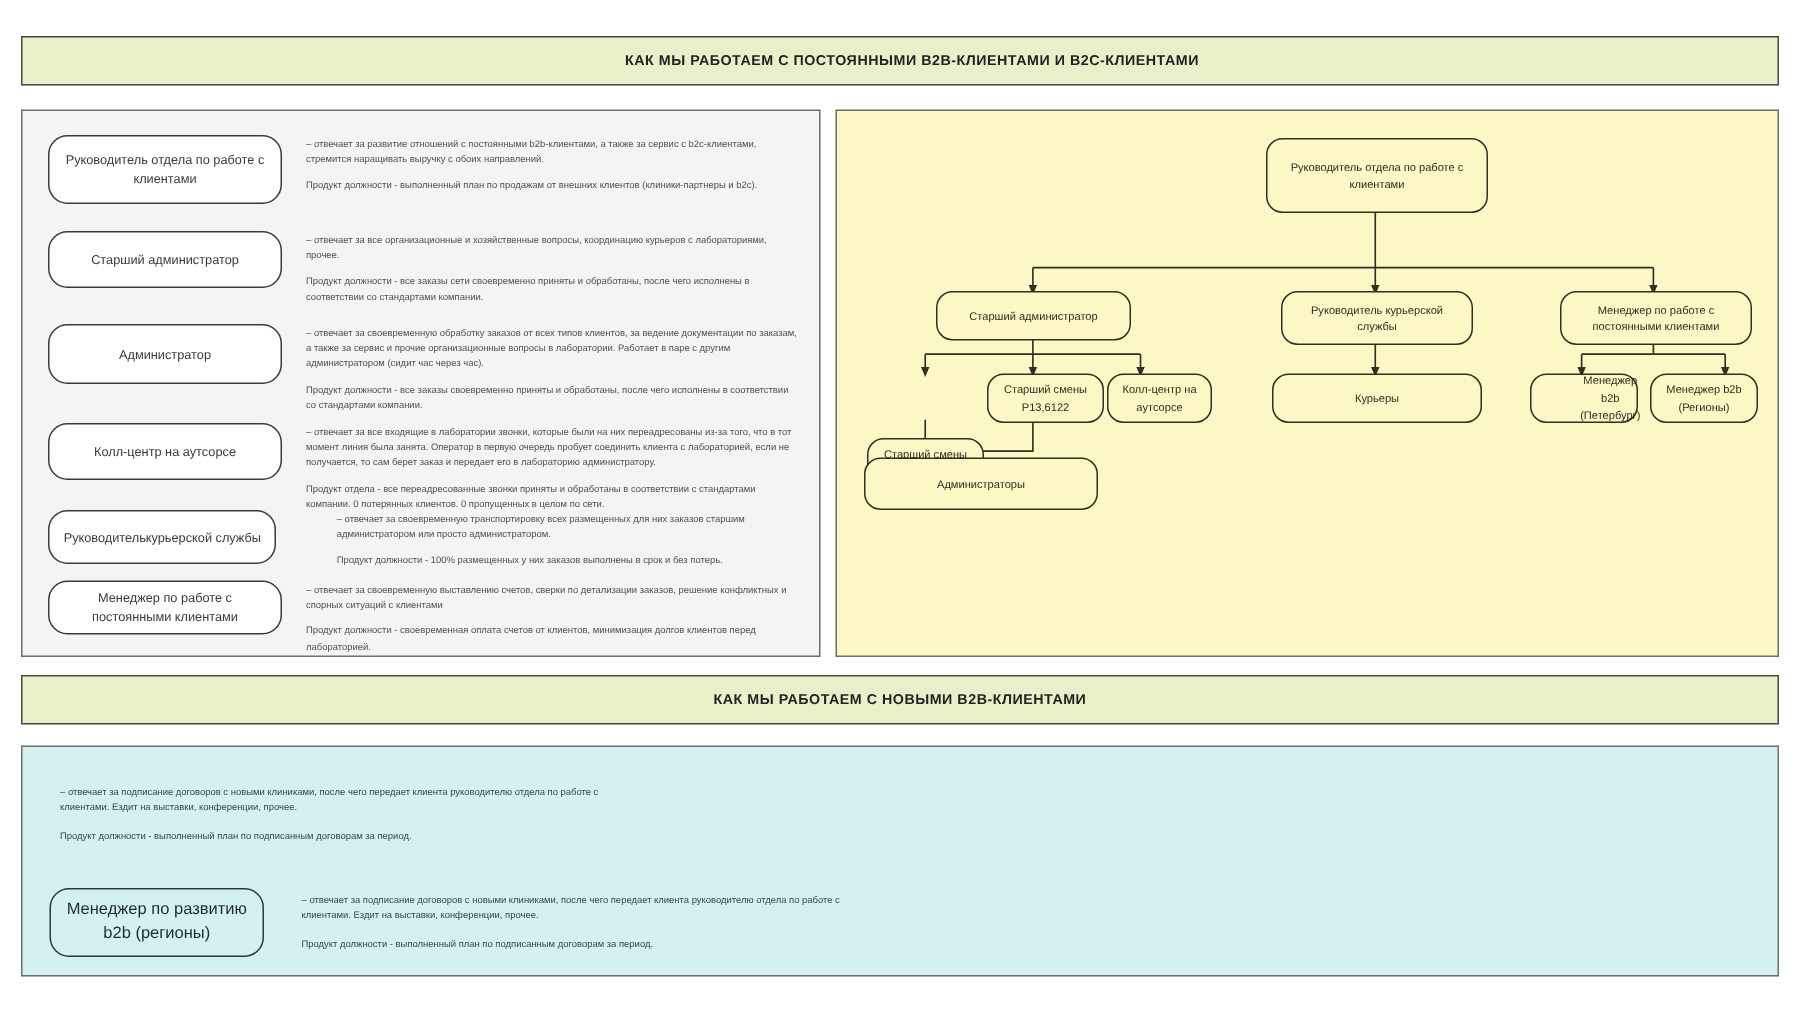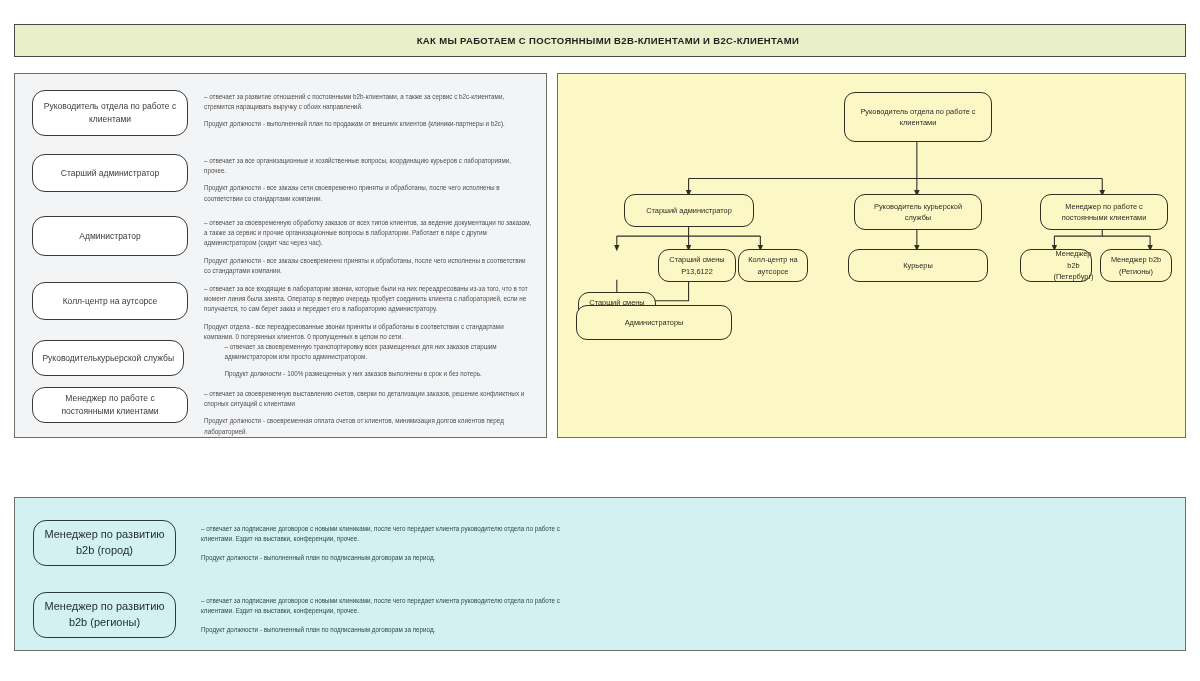--- a/index.html
+++ b/index.html
@@ -270,27 +270,27 @@
     <div class="node" style="left:542px;top:175px;width:72px;height:33px;">
       <span>Менеджер b2b (Регионы)</span>
     </div>
 
     <div class="node" style="left:18px;top:231px;width:156px;height:35px;">
       <span>Администраторы</span>
     </div>
 
   </div>
 
+  <div class="banner" id="banner-bottom">
+    <div class="banner-text">КАК МЫ РАБОТАЕМ С НОВЫМИ B2B-КЛИЕНТАМИ</div>
+  </div>
 
   <div id="bottom-panel">
 
     <div class="b2b-row" style="top:22px;">
-      <div class="b2b-box" style="margin-left:18px;width:143px;height:46px;">
-        <span>Менеджер по развитию b2b (город)</span>
-      </div>
       <div class="b2b-desc" style="margin-left:25px;width:360px;">
         <p>– отвечает за подписание договоров с новыми клиниками, после чего передает клиента руководителю отдела по работе с клиентами. Ездит на выставки, конференции, прочее.</p>
         <p>Продукт должности - выполненный план по подписанным договорам за период.</p>
       </div>
     </div>
 
     <div class="b2b-row" style="top:94px;">
       <div class="b2b-box" style="margin-left:18px;width:143px;height:46px;">
         <span>Менеджер по развитию b2b (регионы)</span>
       </div>

